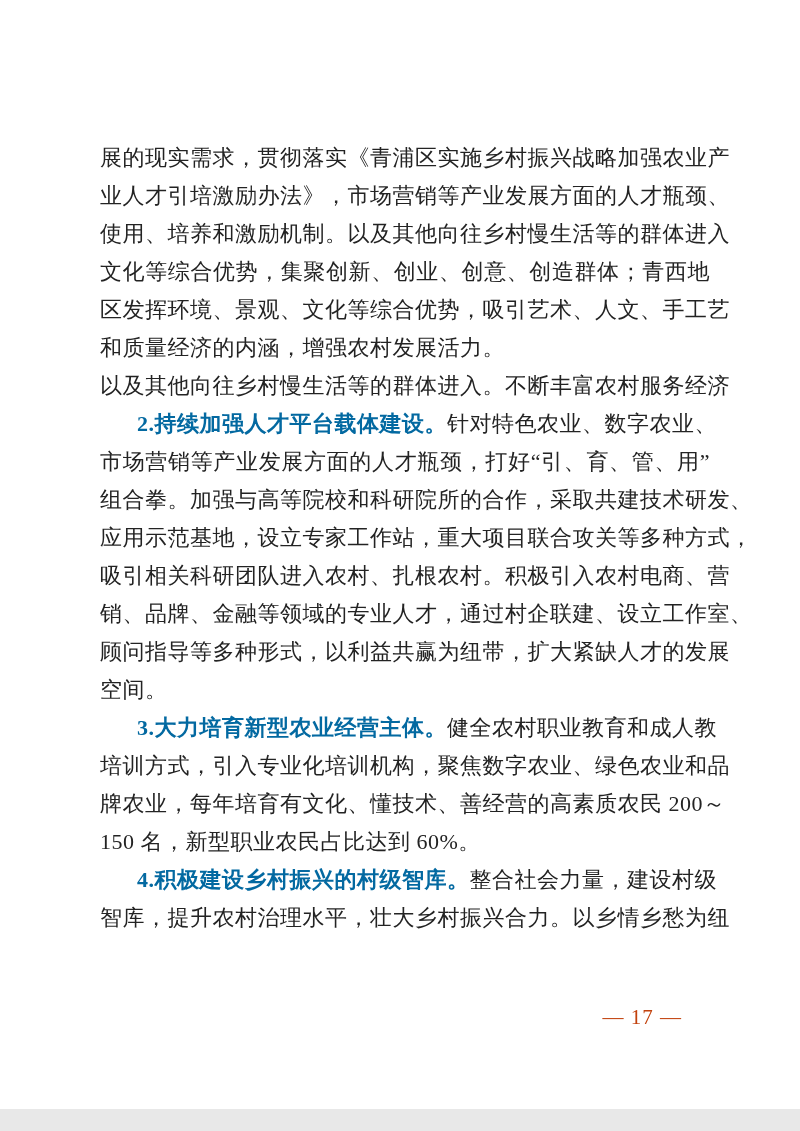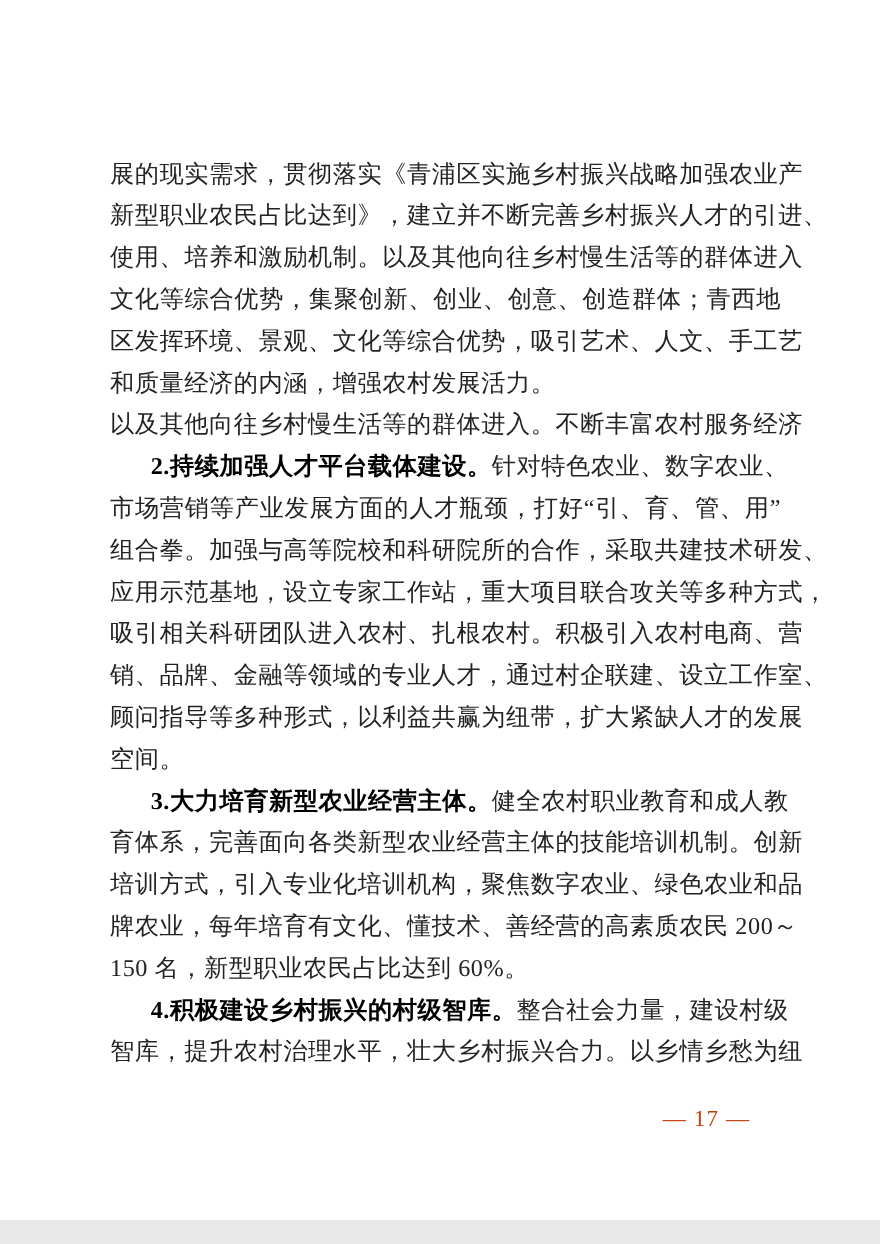--- a/index.html
+++ b/index.html
@@ -37,54 +37,53 @@
   .line.nofill {
     text-align-last: left;
     -moz-text-align-last: left;
     white-space: normal;
   }
   .line.indent {
     text-indent: 37px;
   }
   .lead {
     font-weight: bold;
-    color: #000000;
+    color: #0369a1;
   }
   .footer {
     position: absolute;
     top: 1002px;
     right: 118px;
     font-size: 21px;
     line-height: 30px;
     color: #c2410c;
     letter-spacing: 1px;
   }
 </style>
 </head>
 <body>
 
 <div class="page">
   <div class="content">
       <div class="line">展的现实需求，贯彻落实《青浦区实施乡村振兴战略加强农业产</div>
-      <div class="line">新型职业农民占比达到》，建立并不断完善乡村振兴人才的引进、</div>
+      <div class="line">业人才引培激励办法》，市场营销等产业发展方面的人才瓶颈、</div>
       <div class="line">使用、培养和激励机制。以及其他向往乡村慢生活等的群体进入</div>
       <div class="line">文化等综合优势，集聚创新、创业、创意、创造群体；青西地</div>
       <div class="line">区发挥环境、景观、文化等综合优势，吸引艺术、人文、手工艺</div>
       <div class="line nofill">和质量经济的内涵，增强农村发展活力。</div>
       <div class="line">以及其他向往乡村慢生活等的群体进入。不断丰富农村服务经济</div>
       <div class="line indent"><span class="lead">2.持续加强人才平台载体建设。</span>针对特色农业、数字农业、</div>
       <div class="line">市场营销等产业发展方面的人才瓶颈，打好“引、育、管、用”</div>
       <div class="line">组合拳。加强与高等院校和科研院所的合作，采取共建技术研发、</div>
       <div class="line">应用示范基地，设立专家工作站，重大项目联合攻关等多种方式，</div>
       <div class="line">吸引相关科研团队进入农村、扎根农村。积极引入农村电商、营</div>
       <div class="line">销、品牌、金融等领域的专业人才，通过村企联建、设立工作室、</div>
       <div class="line">顾问指导等多种形式，以利益共赢为纽带，扩大紧缺人才的发展</div>
       <div class="line nofill">空间。</div>
       <div class="line indent"><span class="lead">3.大力培育新型农业经营主体。</span>健全农村职业教育和成人教</div>
-      <div class="line">育体系，完善面向各类新型农业经营主体的技能培训机制。创新</div>
       <div class="line">培训方式，引入专业化培训机构，聚焦数字农业、绿色农业和品</div>
       <div class="line">牌农业，每年培育有文化、懂技术、善经营的高素质农民 200～</div>
       <div class="line nofill">150 名，新型职业农民占比达到 60%。</div>
       <div class="line indent"><span class="lead">4.积极建设乡村振兴的村级智库。</span>整合社会力量，建设村级</div>
       <div class="line">智库，提升农村治理水平，壮大乡村振兴合力。以乡情乡愁为纽</div>
     </div>
   <div class="footer">— 17 —</div>
 </div>
 
 </body></html>

